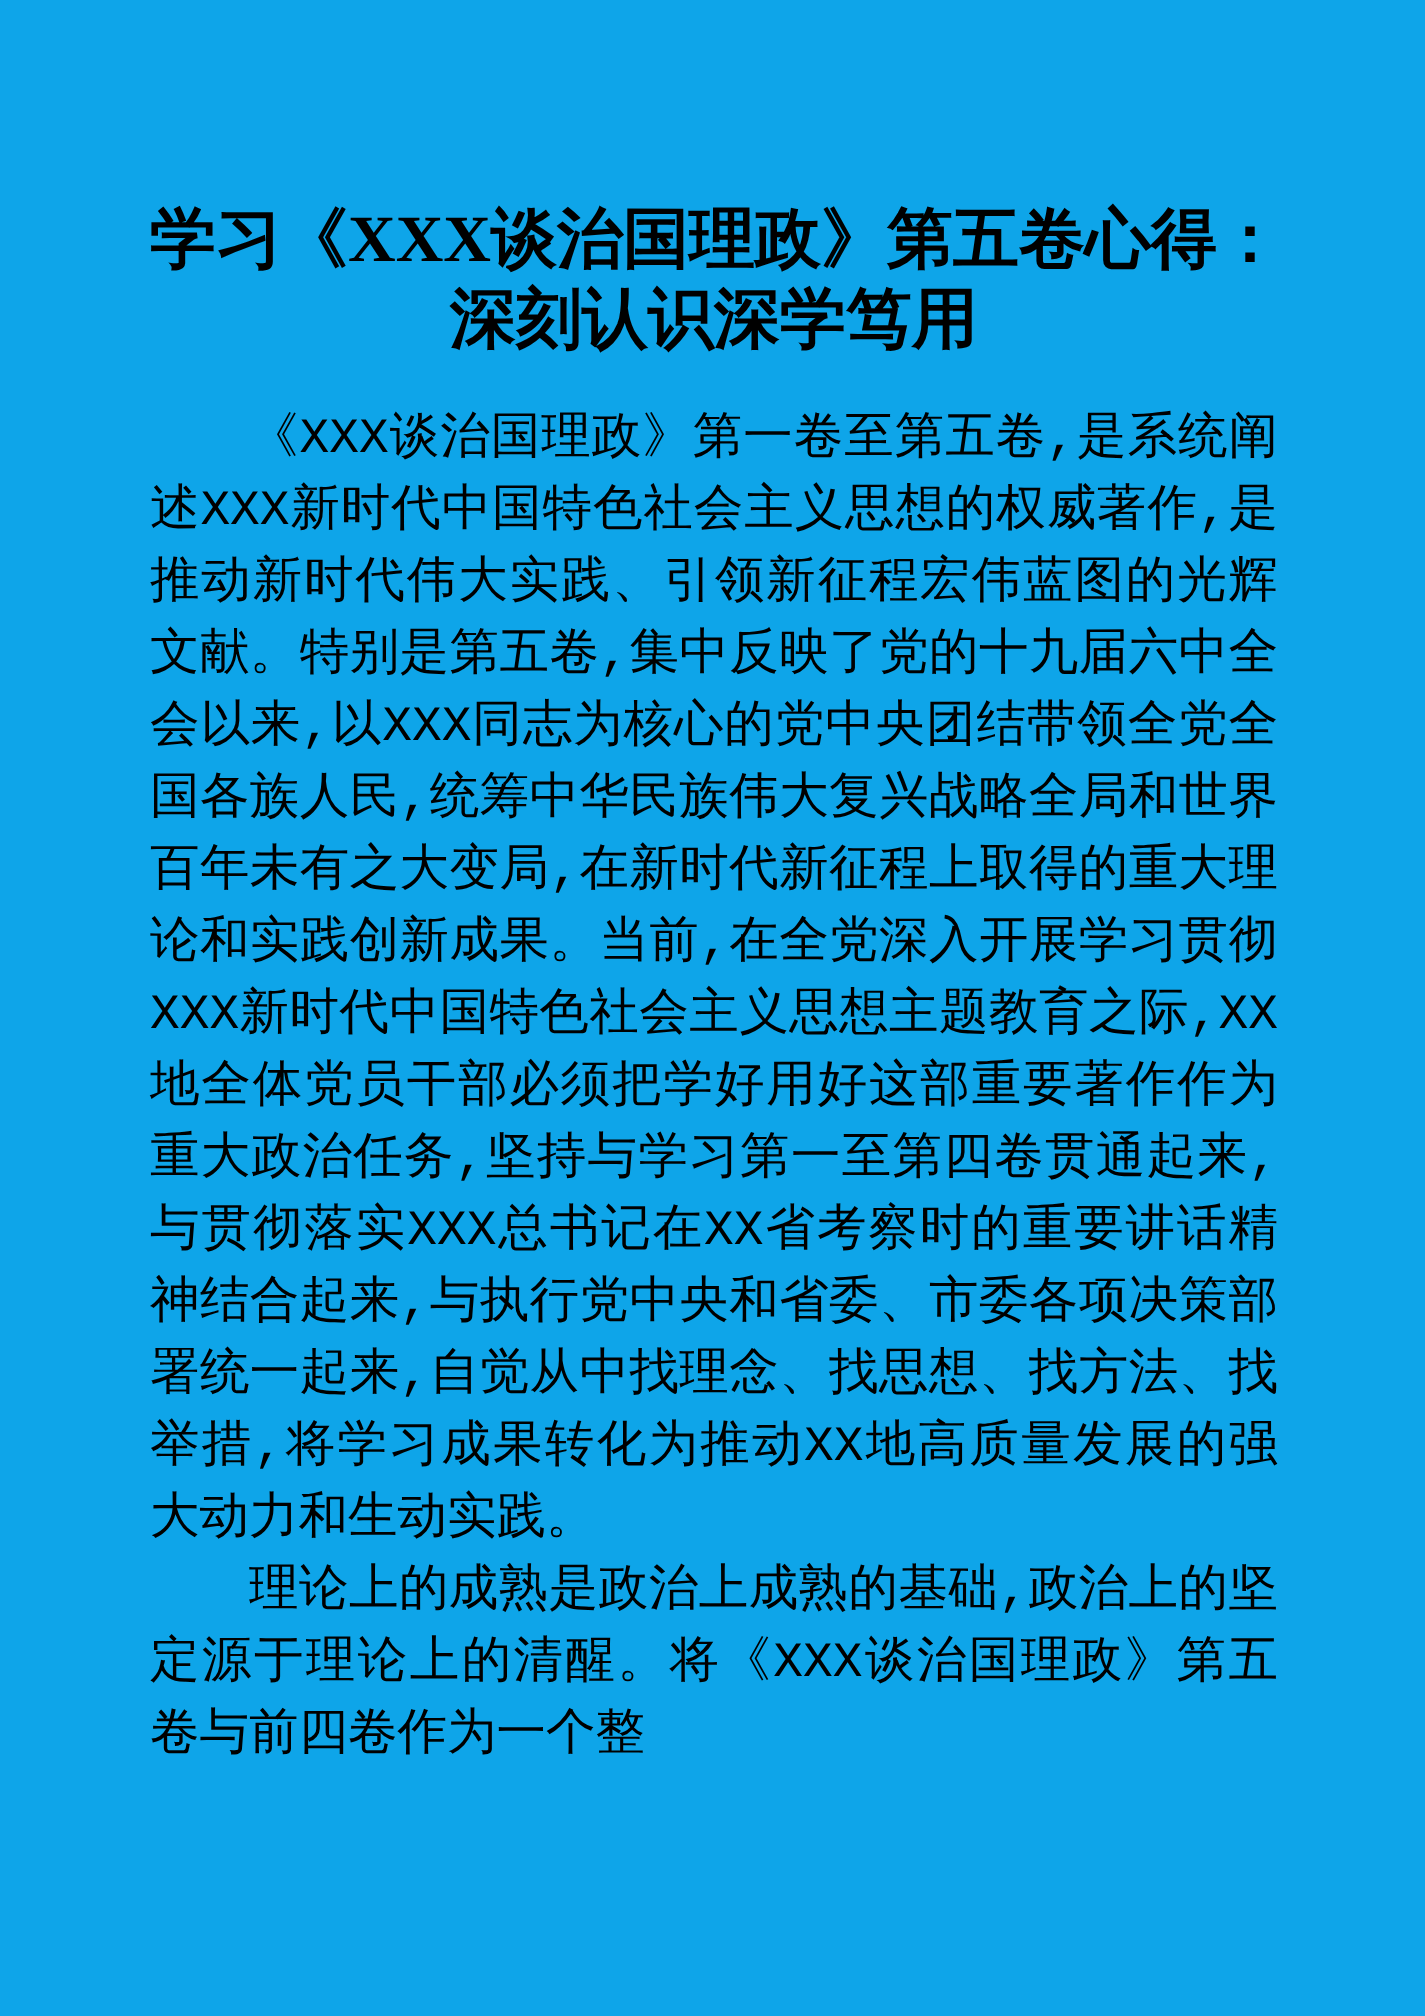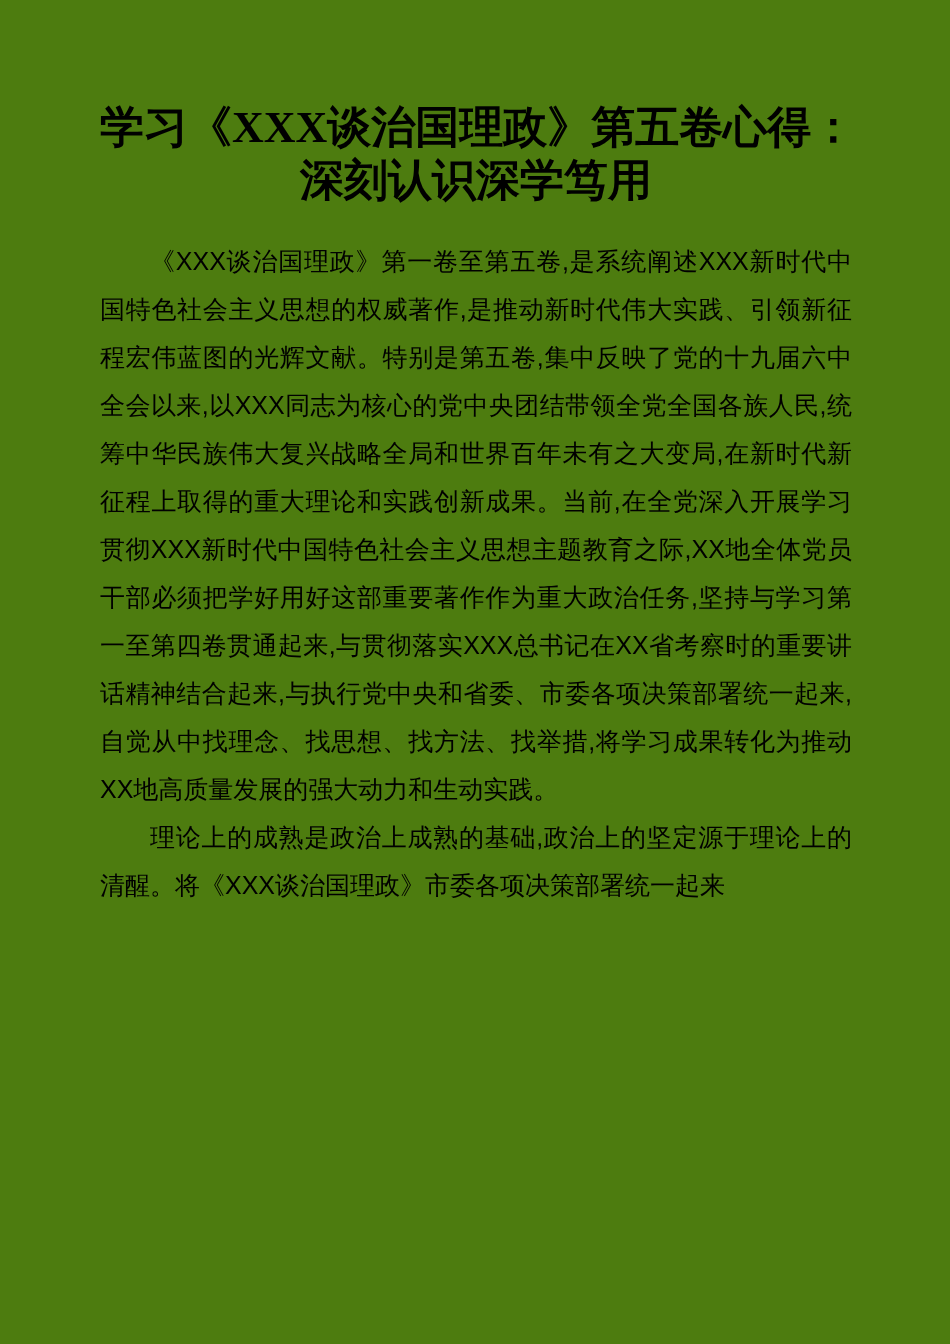--- a/index.html
+++ b/index.html
@@ -5,41 +5,41 @@
   html, body {
     margin: 0;
     padding: 0;
     background: #ffffff;
   }
   .page {
     position: relative;
     width: 950px;
     height: 1344px;
     margin: 0 auto;
-    background: #4d7c0f;
+    background: #0ea5e9;
     color: #000000;
     overflow: hidden;
     box-sizing: border-box;
-    padding: 72px 98px 0 100px;
+    padding: 104px 98px 0 100px;
   }
   .doc-title {
     font-family: "Liberation Serif", serif;
     font-weight: bold;
     font-size: 44px;
     line-height: 53px;
     text-align: center;
     color: #000000;
   }
   .title-line {
     display: block;
     white-space: nowrap;
   }
   .body-text {
-    font-family: Liberation Sans, sans-serif;
-    font-size: 25px;
+    font-family: Liberation Mono, monospace;
+    font-size: 33px;
     line-height: 48px;
     color: #000000;
   }
   p.para {
     margin: 0;
     text-align: justify;
     text-indent: 2em;
   }
   p.para-heading {
     margin-top: 6px;
@@ -50,16 +50,16 @@
 
 <div class="page">
 
   <h1 class="doc-title">
     <span class="title-line">学习《XXX谈治国理政》第五卷心得：</span>
     <span class="title-line">深刻认识深学笃用</span>
   </h1>
 
   <div class="body-text">
     <p class="para">《XXX谈治国理政》第一卷至第五卷,是系统阐述XXX新时代中国特色社会主义思想的权威著作,是推动新时代伟大实践、引领新征程宏伟蓝图的光辉文献。特别是第五卷,集中反映了党的十九届六中全会以来,以XXX同志为核心的党中央团结带领全党全国各族人民,统筹中华民族伟大复兴战略全局和世界百年未有之大变局,在新时代新征程上取得的重大理论和实践创新成果。当前,在全党深入开展学习贯彻XXX新时代中国特色社会主义思想主题教育之际,XX地全体党员干部必须把学好用好这部重要著作作为重大政治任务,坚持与学习第一至第四卷贯通起来,与贯彻落实XXX总书记在XX省考察时的重要讲话精神结合起来,与执行党中央和省委、市委各项决策部署统一起来,自觉从中找理念、找思想、找方法、找举措,将学习成果转化为推动XX地高质量发展的强大动力和生动实践。</p>
-    <p class="para">理论上的成熟是政治上成熟的基础,政治上的坚定源于理论上的清醒。将《XXX谈治国理政》市委各项决策部署统一起来</p>
+    <p class="para">理论上的成熟是政治上成熟的基础,政治上的坚定源于理论上的清醒。将《XXX谈治国理政》第五卷与前四卷作为一个整</p>
   </div>
 
 </div>
 
 </body></html>

